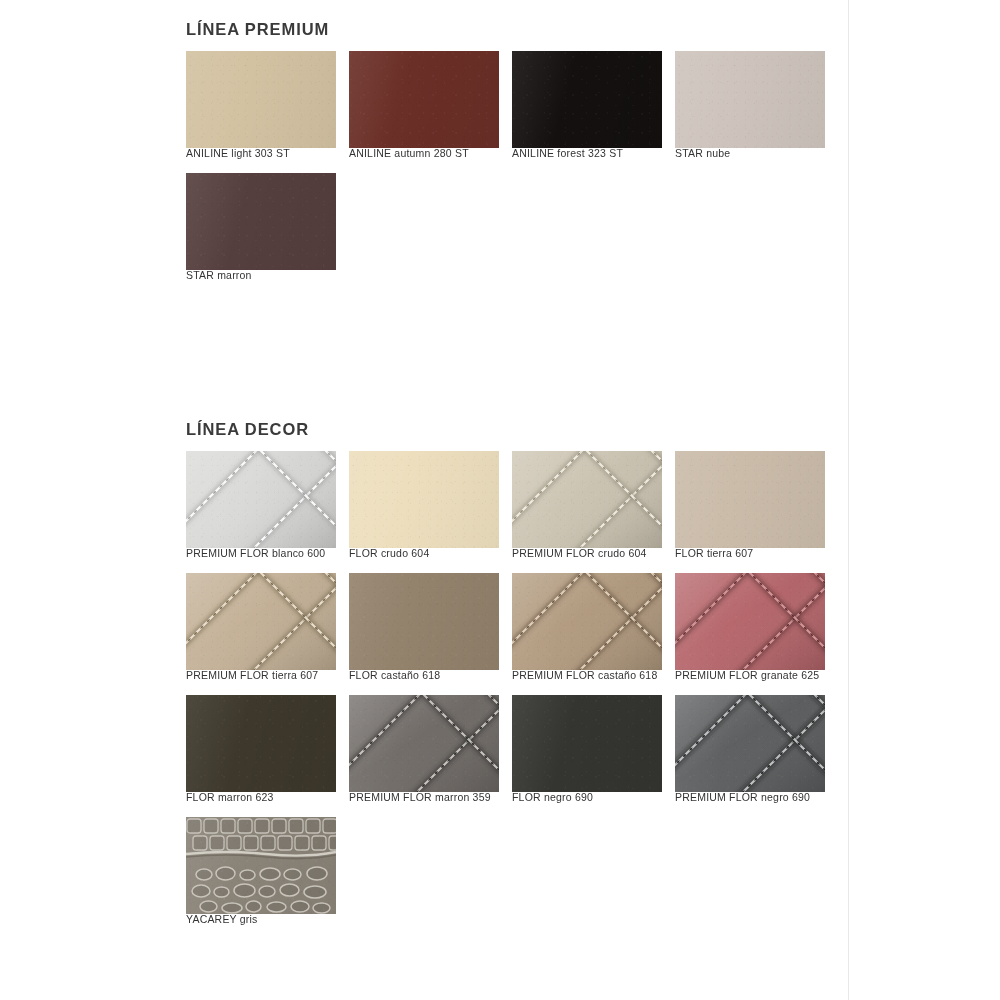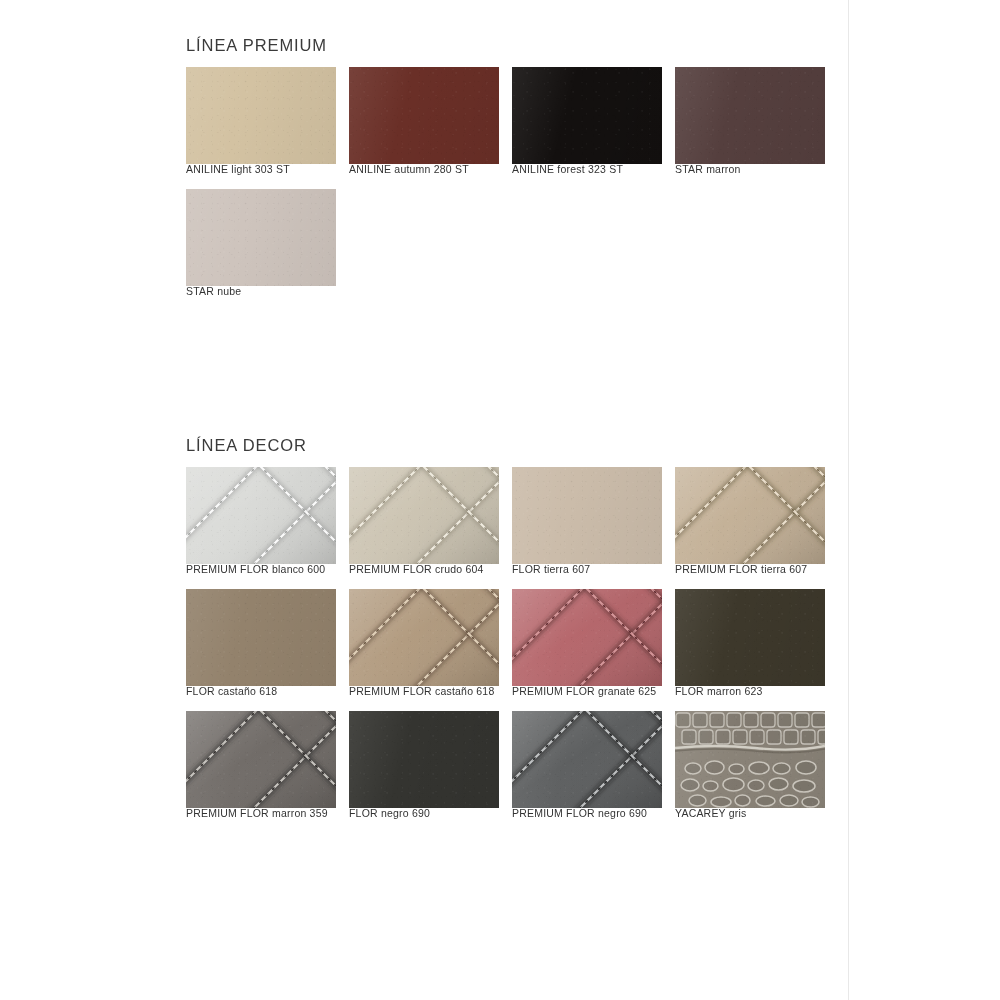--- a/index.html
+++ b/index.html
@@ -36,23 +36,23 @@
   .section {
     position: absolute;
     left: 186px;
   }
   .section.premium { top: 20px; }
   .section.decor   { top: 420px; }
 
   .section-title {
     font-size: 16.5px;
     letter-spacing: 0.9px;
-    font-weight: 400;
+    font-weight: 700;
     color: #3a3a3a;
-    margin: 16px 0 12px 0;
+    margin: 0 0 12px 0;
     white-space: nowrap;
   }
 
   .grid {
     display: grid;
     grid-template-columns: repeat(4, 163px);
     grid-auto-rows: 122px;
   }
 
   .cell {
@@ -131,30 +131,30 @@
           </div>
           <div class="caption">ANILINE autumn 280 ST</div>
         </div>
         <div class="cell">
           <div class="swatch" style="background-color: rgb(19, 16, 15);">
             <div class="shade"></div>
           </div>
           <div class="caption">ANILINE forest 323 ST</div>
         </div>
         <div class="cell">
+          <div class="swatch" style="background-color: rgb(206, 196, 189);">
+            <div class="shade"></div>
+          </div>
+          <div class="caption">STAR nube</div>
+        </div>
+        <div class="cell">
           <div class="swatch" style="background-color: rgb(85, 63, 62);">
             <div class="shade"></div>
           </div>
           <div class="caption">STAR marron</div>
-        </div>
-        <div class="cell">
-          <div class="swatch" style="background-color: rgb(206, 196, 189);">
-            <div class="shade"></div>
-          </div>
-          <div class="caption">STAR nube</div>
         </div>
         <div class="cell empty"></div>
       </div>
   </div>
 
   <div class="section decor">
     <h2 class="section-title">LÍNEA DECOR</h2>
     <div class="grid" id="grid-decor">
         <div class="cell">
           <div class="swatch" style="background-color: rgb(217, 218, 215);">
@@ -181,20 +181,26 @@
                 <line x1="100" y1="-40" x2="250" y2="110" stroke="#9a9d9b" stroke-opacity="0.55" stroke-width="6" filter="url(#sb)"></line>
                 <line x1="100" y1="-40" x2="250" y2="110" stroke="#ffffff" stroke-opacity="0.95" stroke-width="2.1" stroke-dasharray="5 4" stroke-linecap="round"></line>
                 <line x1="100" y1="-40" x2="250" y2="110" stroke="#9a9d9b" stroke-opacity="0.8" stroke-width="1" stroke-dasharray="4 5" stroke-dashoffset="4"></line>
                 <line x1="30" y1="-45" x2="180" y2="105" stroke="#9a9d9b" stroke-opacity="0.55" stroke-width="6" filter="url(#sb)"></line>
                 <line x1="30" y1="-45" x2="180" y2="105" stroke="#ffffff" stroke-opacity="0.95" stroke-width="2.1" stroke-dasharray="5 4" stroke-linecap="round"></line>
                 <line x1="30" y1="-45" x2="180" y2="105" stroke="#9a9d9b" stroke-opacity="0.8" stroke-width="1" stroke-dasharray="4 5" stroke-dashoffset="4"></line>
   </svg>
             </div>
           </div>
           <div class="caption">PREMIUM FLOR blanco 600</div>
+        </div>
+        <div class="cell">
+          <div class="swatch" style="background-color: rgb(237, 223, 190);">
+            <div class="shade"></div>
+          </div>
+          <div class="caption">FLOR crudo 604</div>
         </div>
         <div class="cell">
           <div class="swatch" style="background-color: rgb(204, 196, 178);">
             <div class="shade"></div>
             <div class="quilt">
               <svg viewBox="0 0 150 97" preserveAspectRatio="none">
     <defs>
       <filter id="sb" x="-30%" y="-30%" width="160%" height="160%">
         <feGaussianBlur stdDeviation="2.2"></feGaussianBlur>
       </filter>

